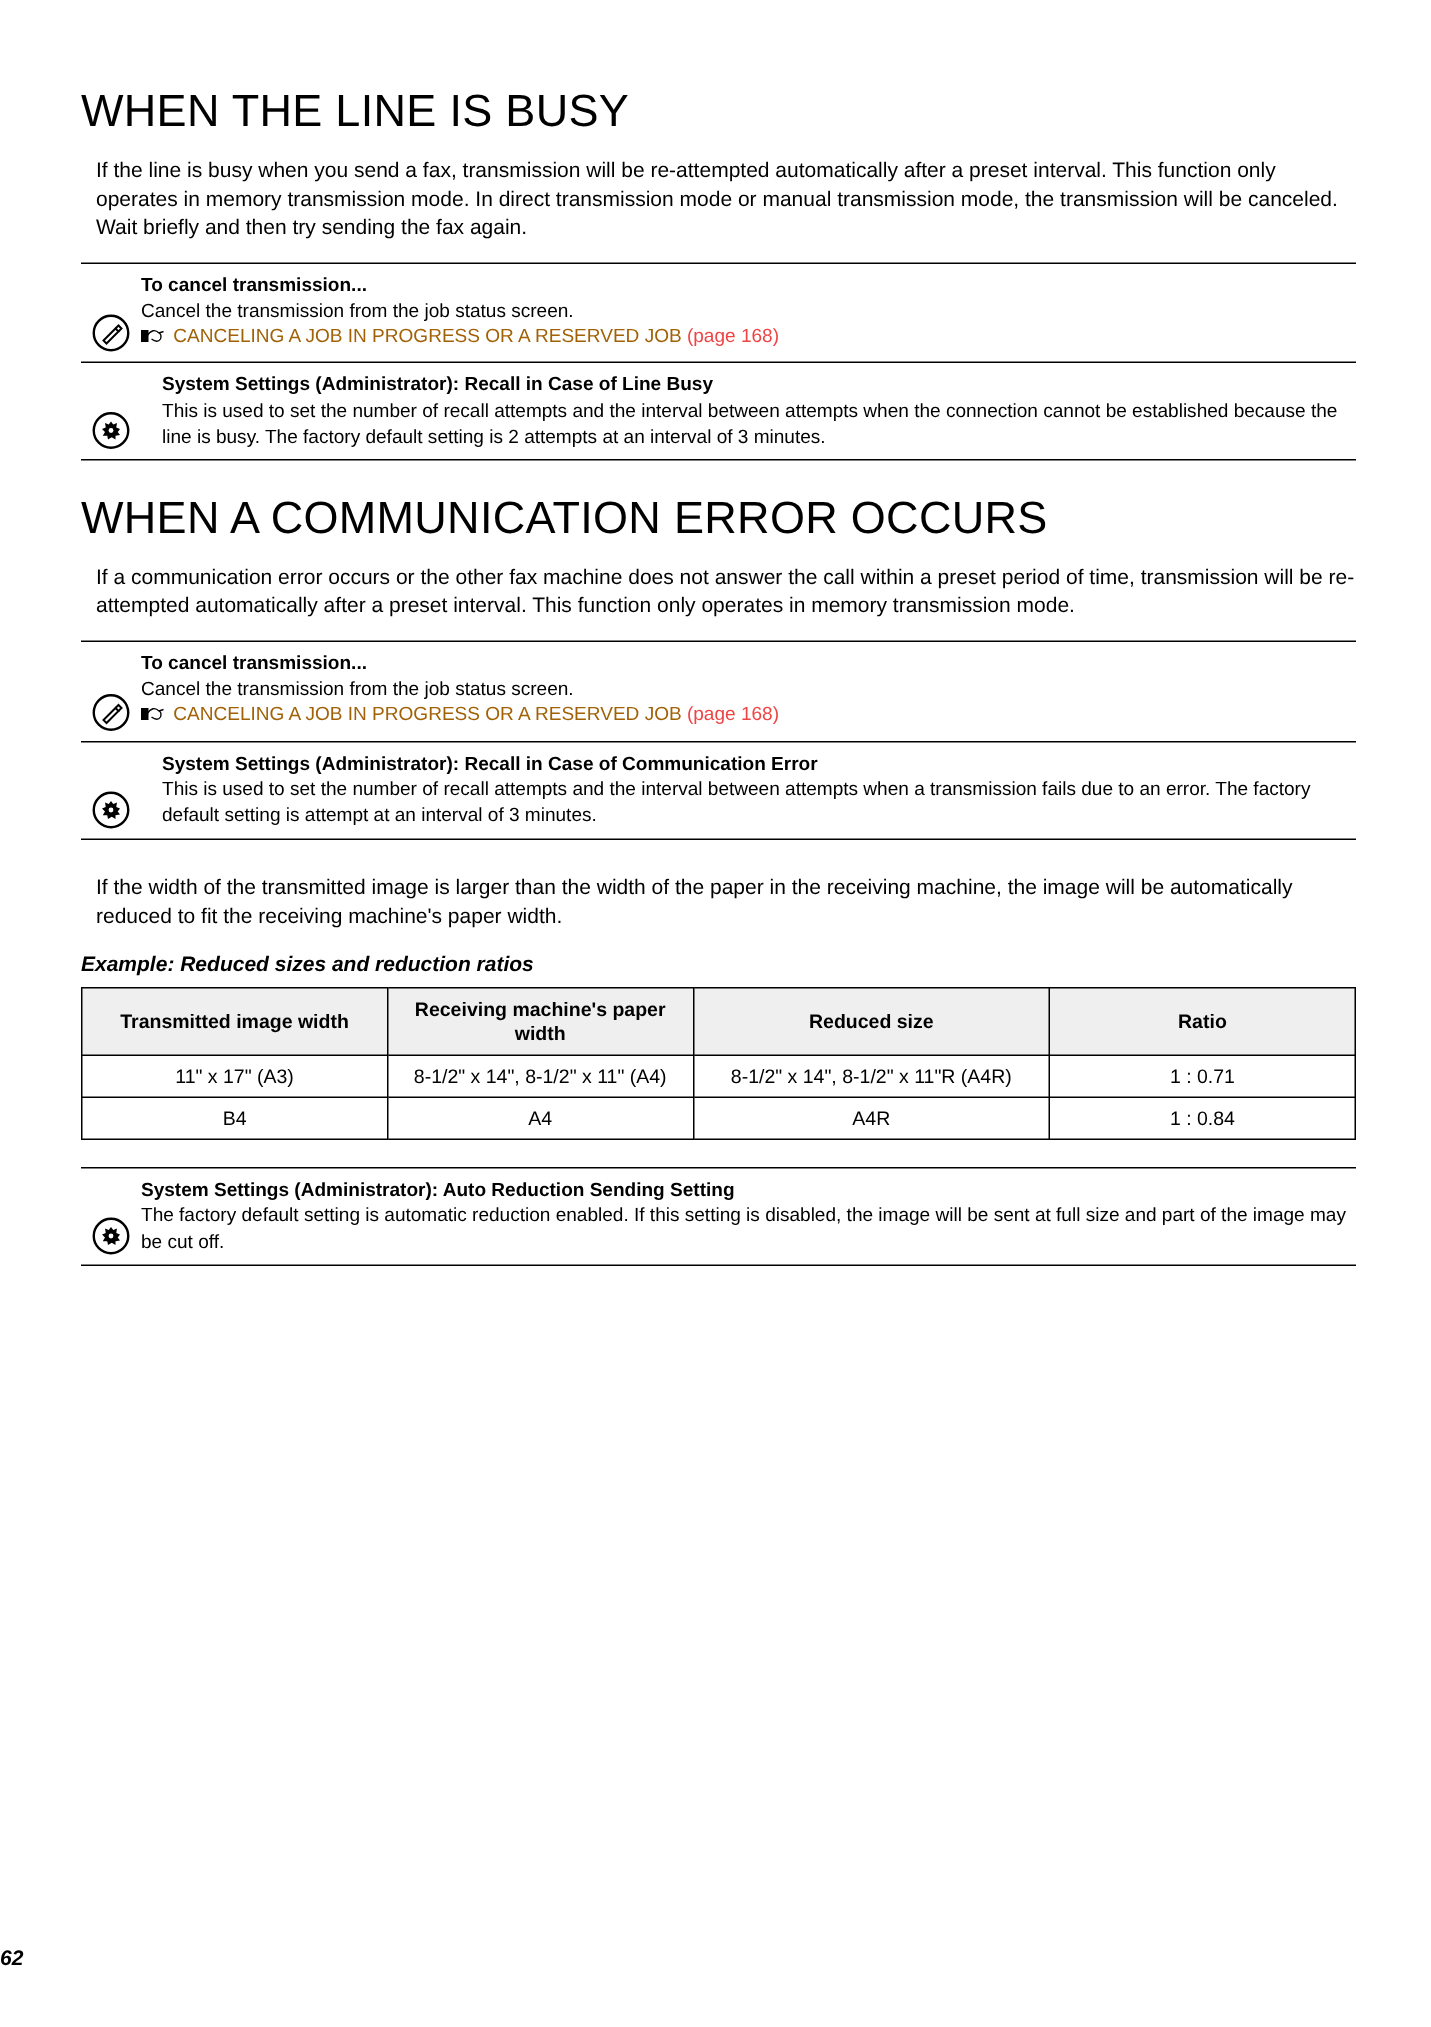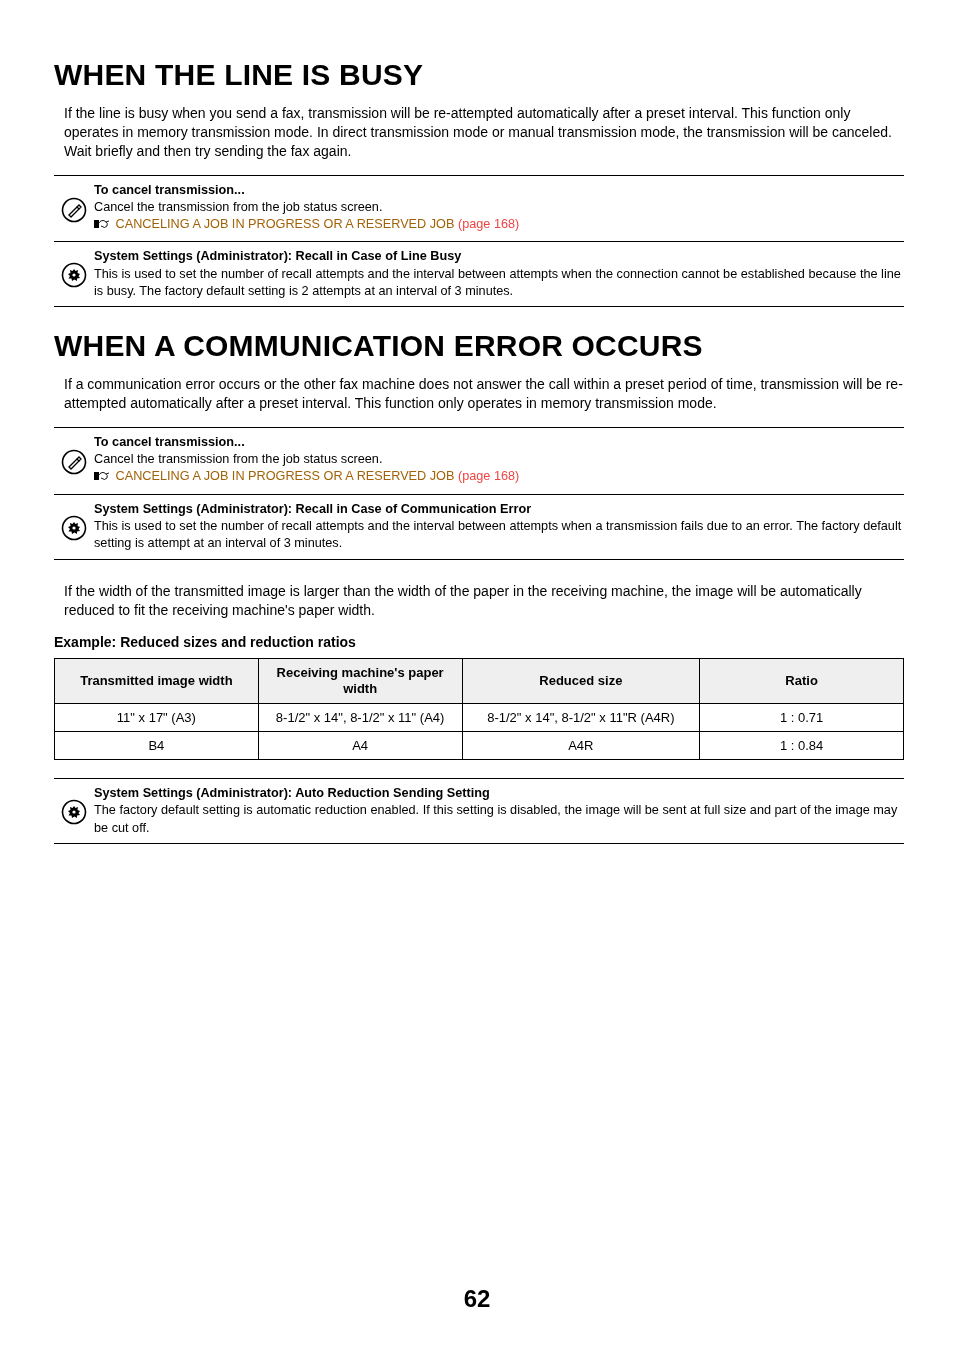--- a/index.html
+++ b/index.html
@@ -12,46 +12,48 @@
   }
   .page {
     width: 954px;
     min-height: 1351px;
     margin: 0 auto;
     padding: 58px 50px 0 54px;
     position: relative;
   }
   .h-main {
     font-family: Arial, Helvetica, sans-serif;
-    font-weight: 700;
+    font-weight: 400;
     font-size: 30px;
     line-height: 1.12;
     margin: 0 0 12px 0;
     letter-spacing: 0.2px;
   }
   .para {
     font-size: 14px;
     line-height: 1.36;
     margin: 0 0 14px 10px;
   }
   .para-bold {
     font-weight: 700;
     font-size: 14px;
     margin: 14px 0 6px 0;
+    font-style: italic;
   }
   .note-block {
     border-top: 1px solid #000;
     border-bottom: 1px solid #000;
     display: flex;
-    align-items: center;
+    align-items: flex-end;
     padding: 6px 0;
     margin: 0;
   }
   .note-block + .note-block {
     border-top: none;
+    gap: 14px;
   }
   .note-block + .section-gap { height: 22px; }
   .note-icon-wrap {
     width: 40px;
     flex: 0 0 40px;
     display: flex;
     justify-content: center;
     align-items: flex-start;
     padding-top: 2px;
   }
@@ -92,23 +94,24 @@
   table.sizes th {
     background: #efefef;
     font-weight: 700;
     line-height: 1.25;
   }
   .page-num {
     position: absolute;
     bottom: 38px;
     left: 0;
     width: 100%;
-    text-align: center;
+    text-align: left;
     font-weight: 700;
-    font-size: 24px;
+    font-size: 14px;
+    font-style: italic;
   }
 </style>
 </head>
 <body>
 
 <div class="page">
 
   <h1 class="h-main">WHEN THE LINE IS BUSY</h1>
   <p class="para">If the line is busy when you send a fax, transmission will be re-attempted automatically after a preset interval. This function only operates in memory transmission mode. In direct transmission mode or manual transmission mode, the transmission will be canceled. Wait briefly and then try sending the fax again.</p>
 

